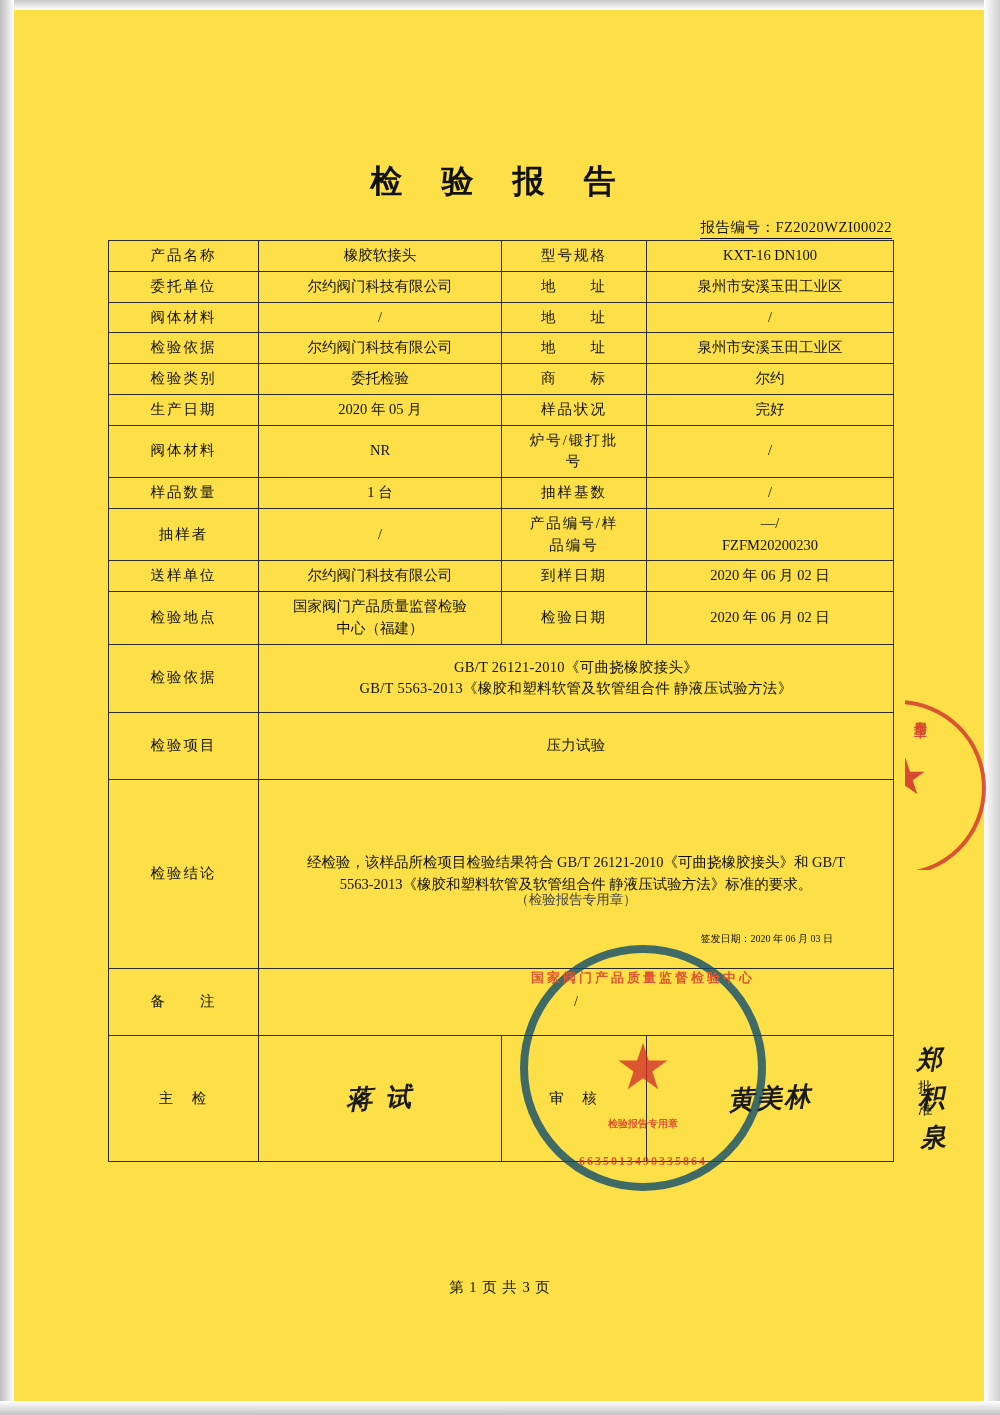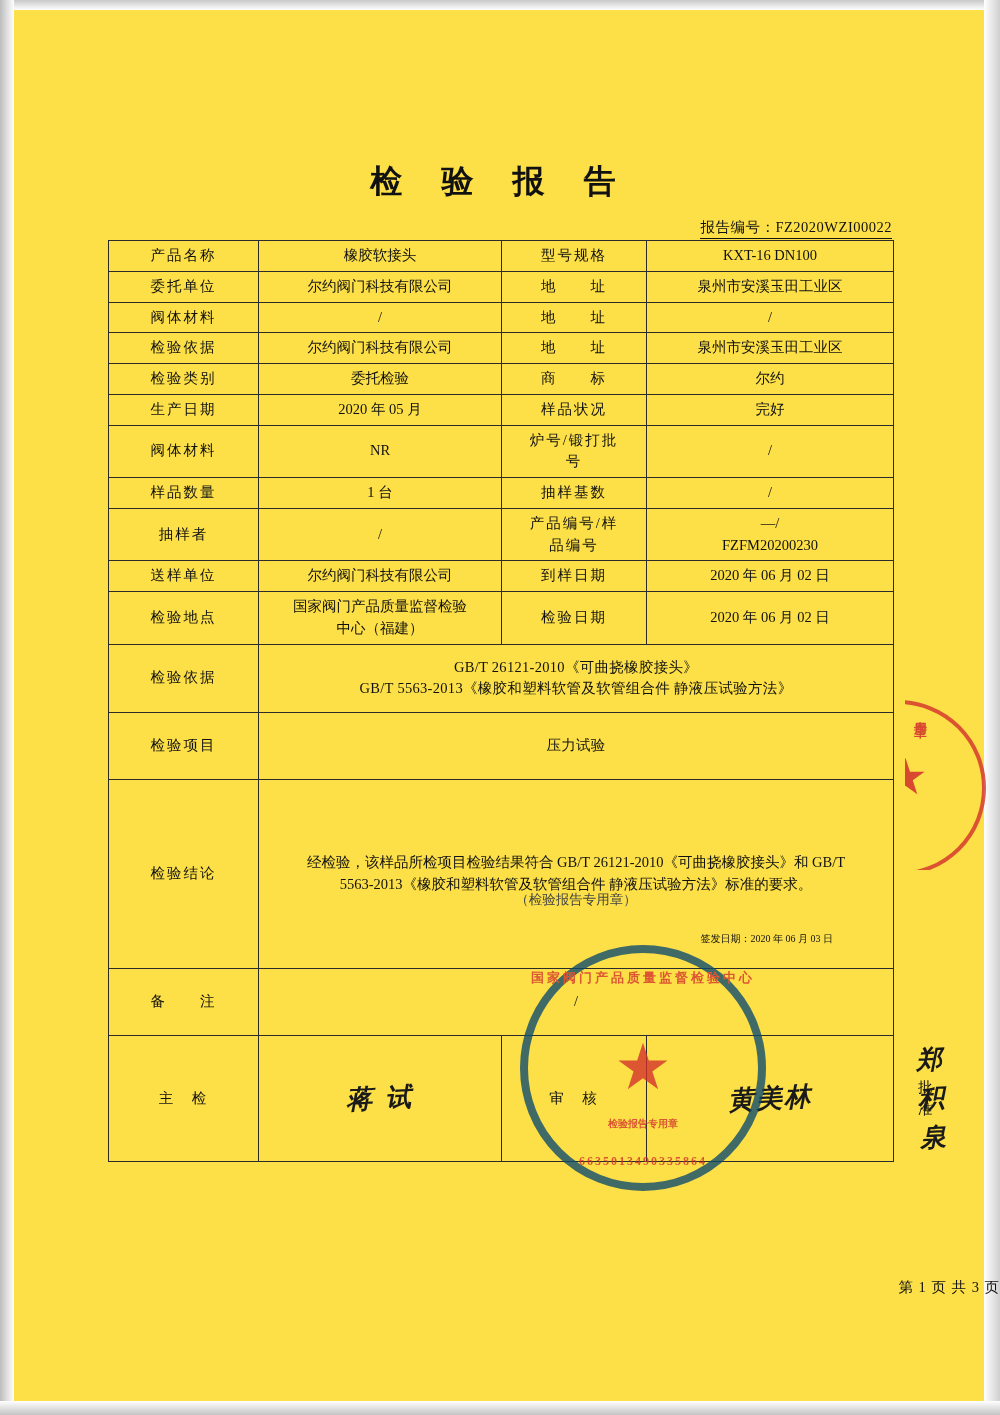--- a/index.html
+++ b/index.html
@@ -134,21 +134,21 @@
     letter-spacing: 2px;
     transform: rotate(-3deg);
     display: inline-block;
   }
 
   .footer {
     position: absolute;
     top: 1278px;
     left: 0;
     width: 1000px;
-    text-align: right;
+    text-align: center;
     font-size: 14.5px;
     color: #111;
     letter-spacing: 1px;
   }
 
   
   .seal {
     position: absolute;
     border: 8px solid #0c4a6e;
     border-radius: 50%;

